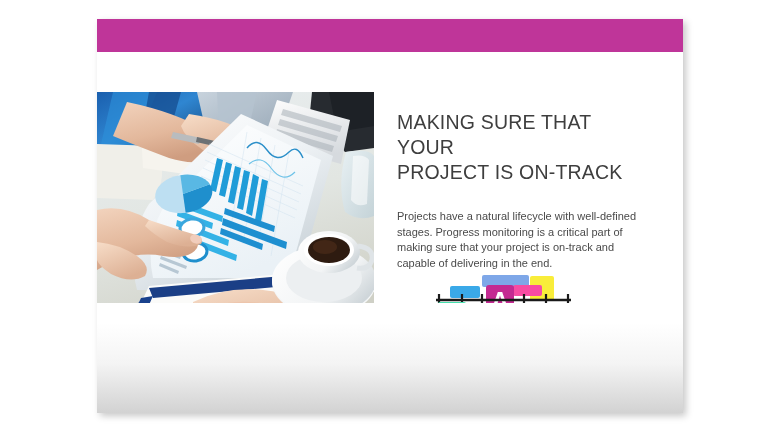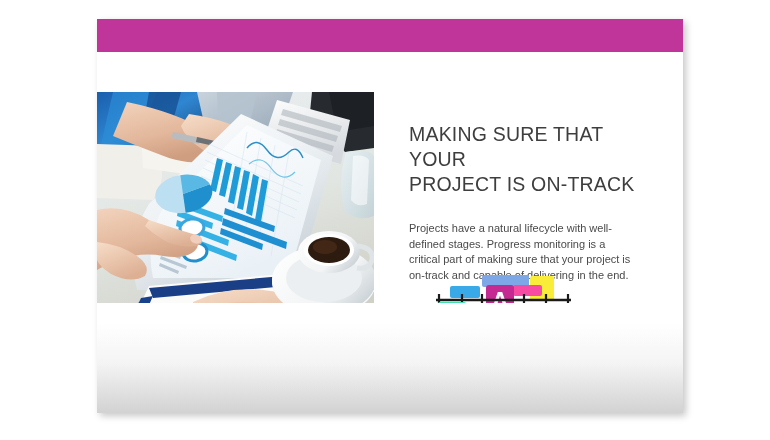--- a/index.html
+++ b/index.html
@@ -66,25 +66,25 @@
     left: 300px;
     top: 91px;
     width: 250px;
   }
   #slide-title {
     font-size: 19.5px;
     line-height: 25px;
     letter-spacing: 0.2px;
     color: #3e3e3e;
     font-weight: normal;
-    margin: 12px;
+    margin: 0;
     white-space: pre-line;
   }
   #slide-body {
-    margin: 12px;
+    margin: 0;
     margin-top: 24px;
     font-size: 11px;
     line-height: 15.6px;
     color: #4a4a4a;
   }
 
   
   #gantt-graphic {
     position: absolute;
     left: 337px;

